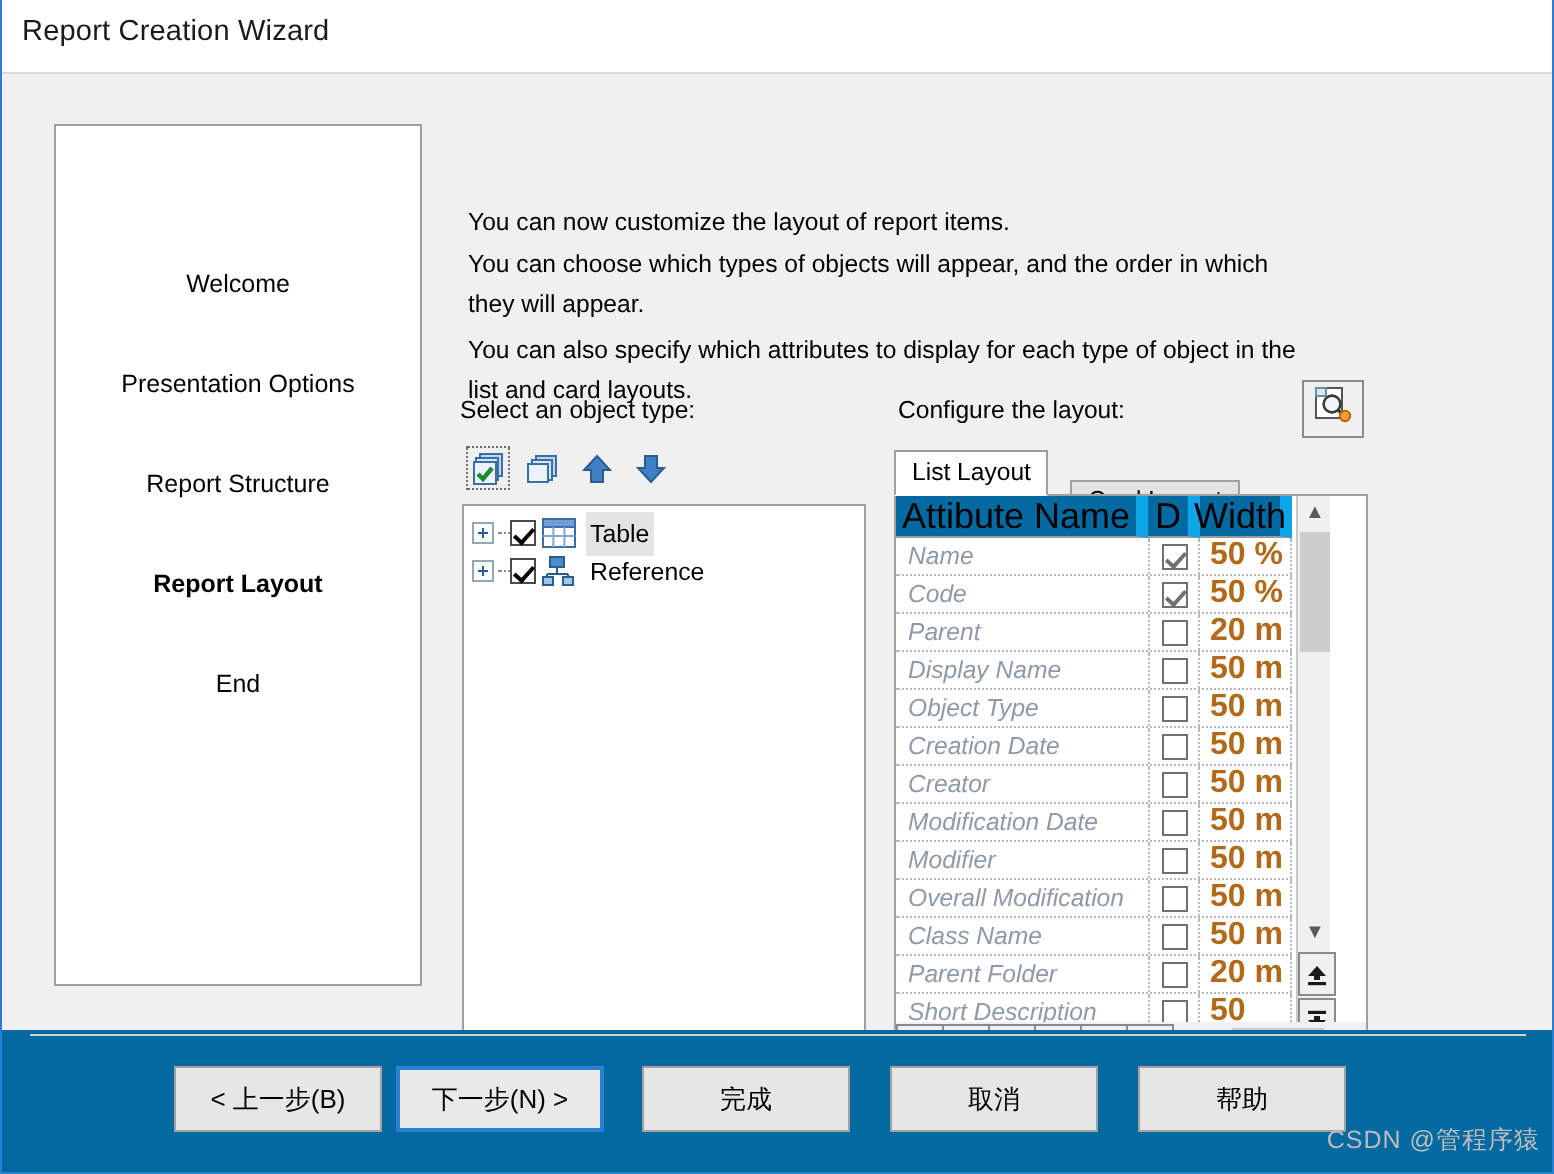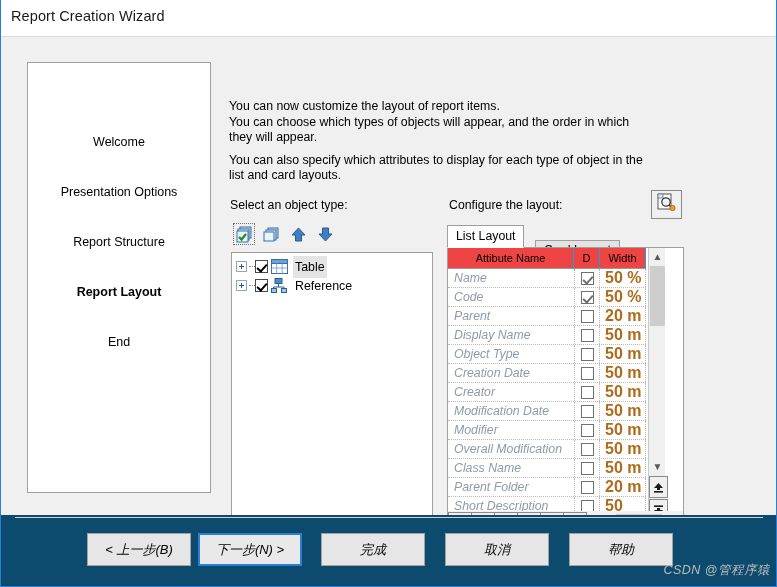--- a/index.html
+++ b/index.html
@@ -60,21 +60,21 @@
   .step.current { font-weight: bold; }
   
   #instructions {
     position: absolute;
     left: 228px; top: 62px;
     width: 450px;
     font-size: 12.3px;
     color: #000000;
     line-height: 15.6px;
   }
-  #instructions p { margin: 0; }
+  #instructions p { margin: 5px; }
   #instructions p.gap { margin-top: 7px; }
   
   .section-label {
     position: absolute;
     font-size: 12.3px;
     color: #000000;
   }
   #label-object-type { left: 229px; top: 161px; }
   #label-configure   { left: 448px; top: 161px; }
   
@@ -190,26 +190,26 @@
   }
   #grid-head {
     position: absolute;
     left: 0; top: 0;
     width: 198px; height: 21px;
     background: #f0f0f0;
     display: flex;
   }
   .hcell {
     height: 21px;
-    border-right: 1px solid #0ea5e9;
+    border-right: 6px solid #0ea5e9;
     border-bottom: 1px solid #9a9a9a;
     display: flex; align-items: center; justify-content: center;
-    font-size: 11px;
+    font-size: 18px;
     color: #000000;
-    background: #ef4444;
+    background: #0369a1;
   }
   .hcell.c-name  { width: 126px; }
   .hcell.c-d     { width: 26px; }
   .hcell.c-width { width: 46px; }
   #grid-rows {
     position: absolute;
     left: 0; top: 21px;
     width: 198px; height: 244px;
     overflow: hidden;
   }
@@ -323,22 +323,21 @@
   #hs-thumb {
     width: 46px; height: 15px;
     background: #cdcdcd;
     margin: 0 2px;
   }
   
   #footer {
     position: absolute;
     left: 0; top: 515px;
     width: 775px; height: 71px;
-    background: #0c4a6e;
-    font-style: italic;
+    background: #0369a1;
   }
   #footer-sep {
     position: absolute;
     left: 14px; top: 2px;
     width: 748px; height: 1px;
     background: #d2d2d2;
   }
   .dlg-btn {
     position: absolute;
     top: 18px;

